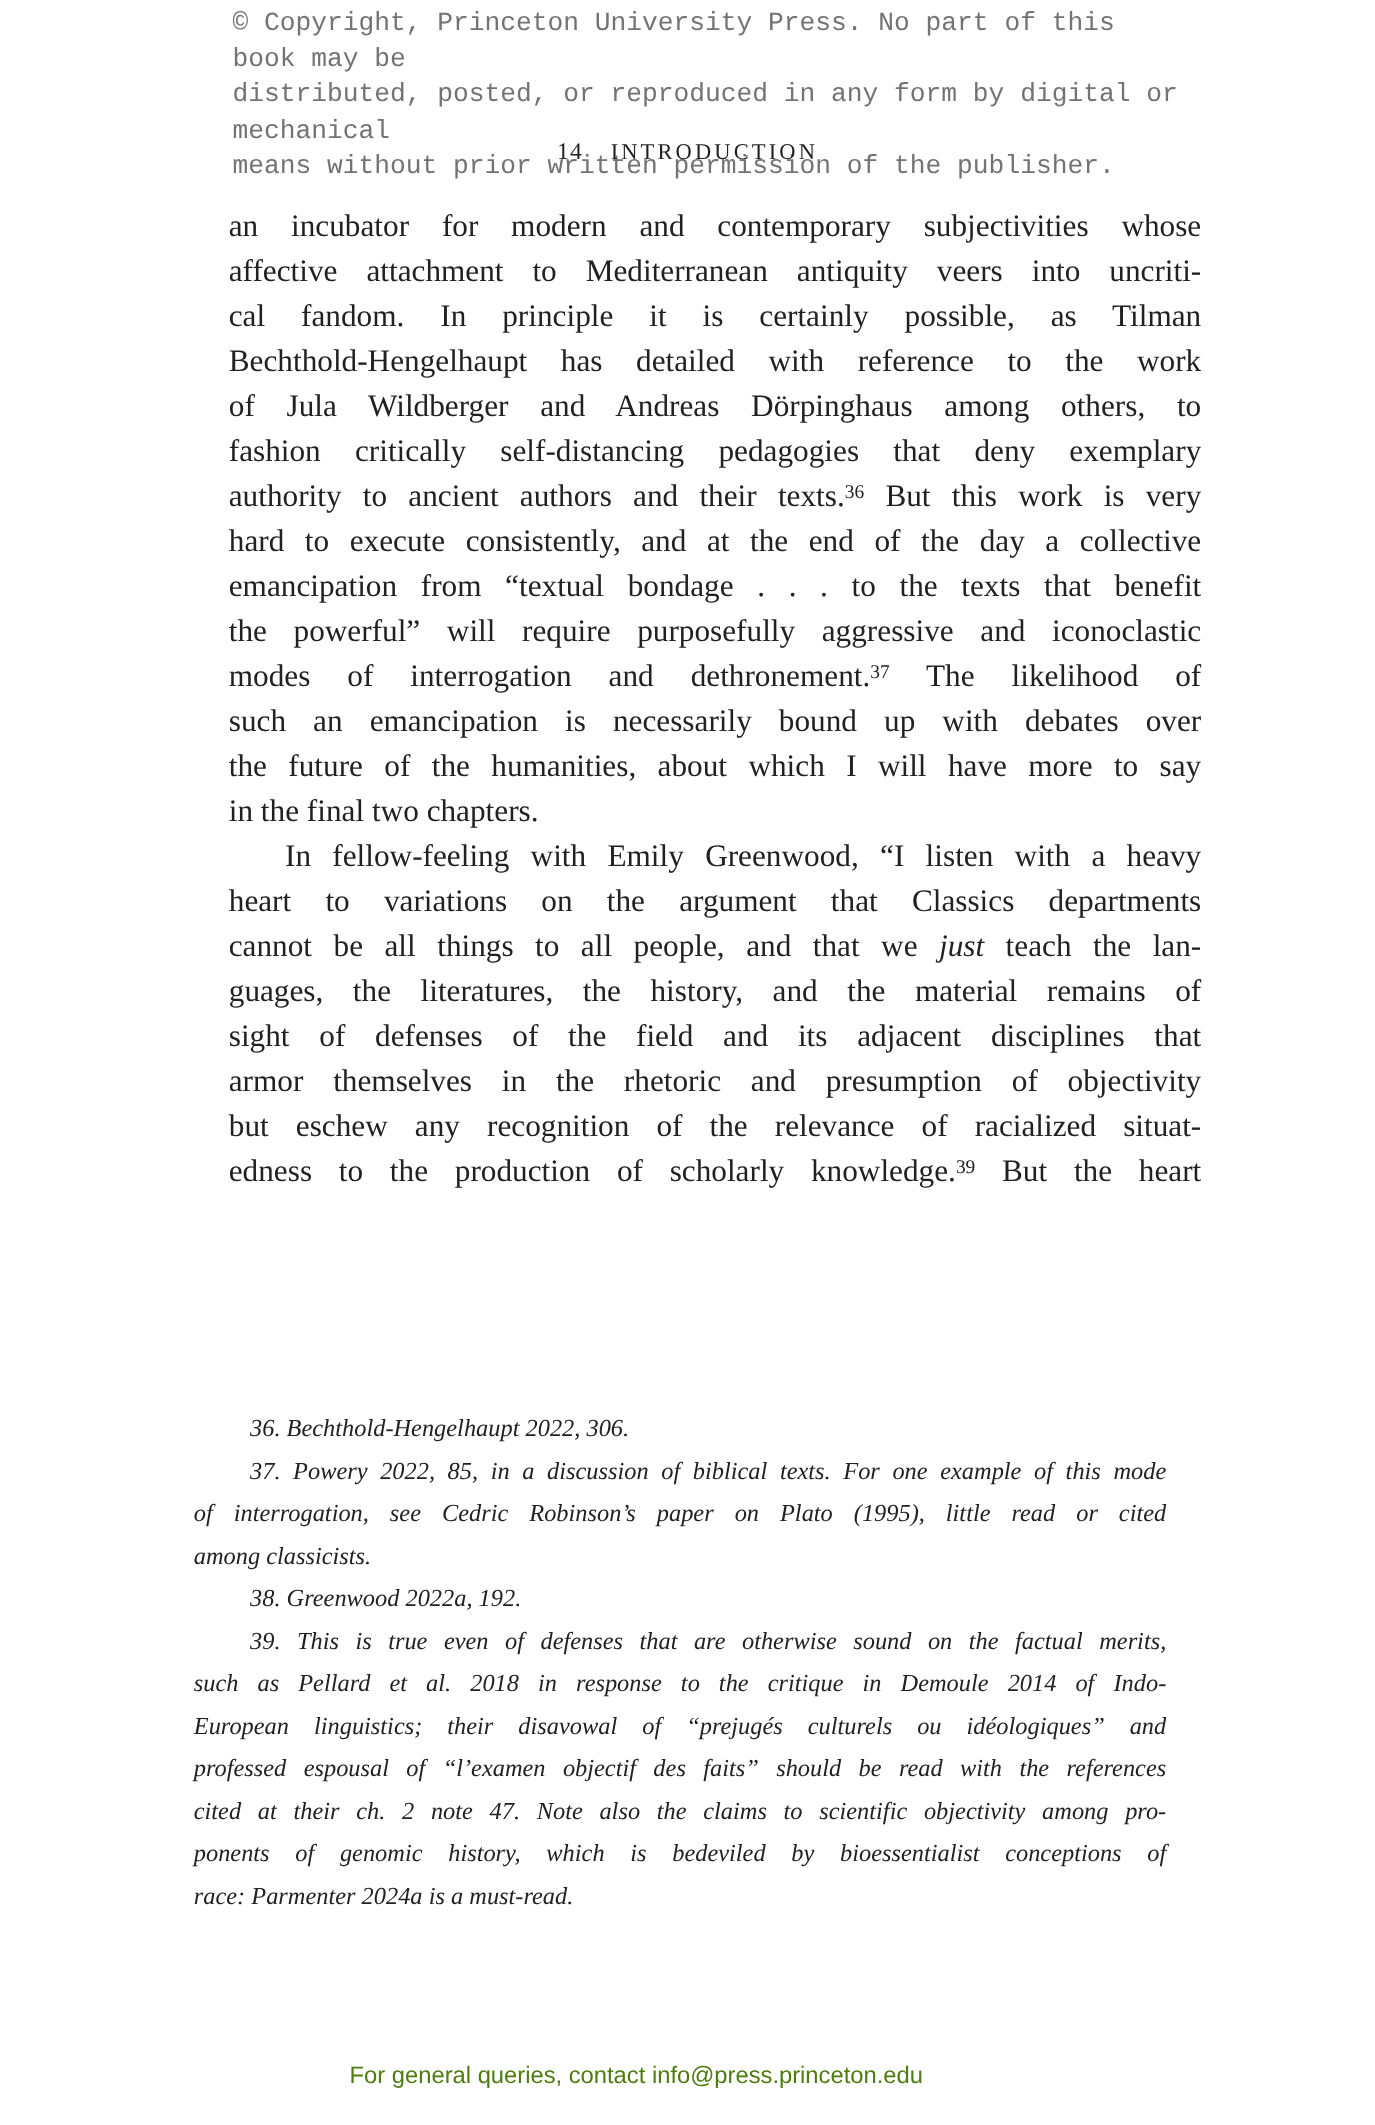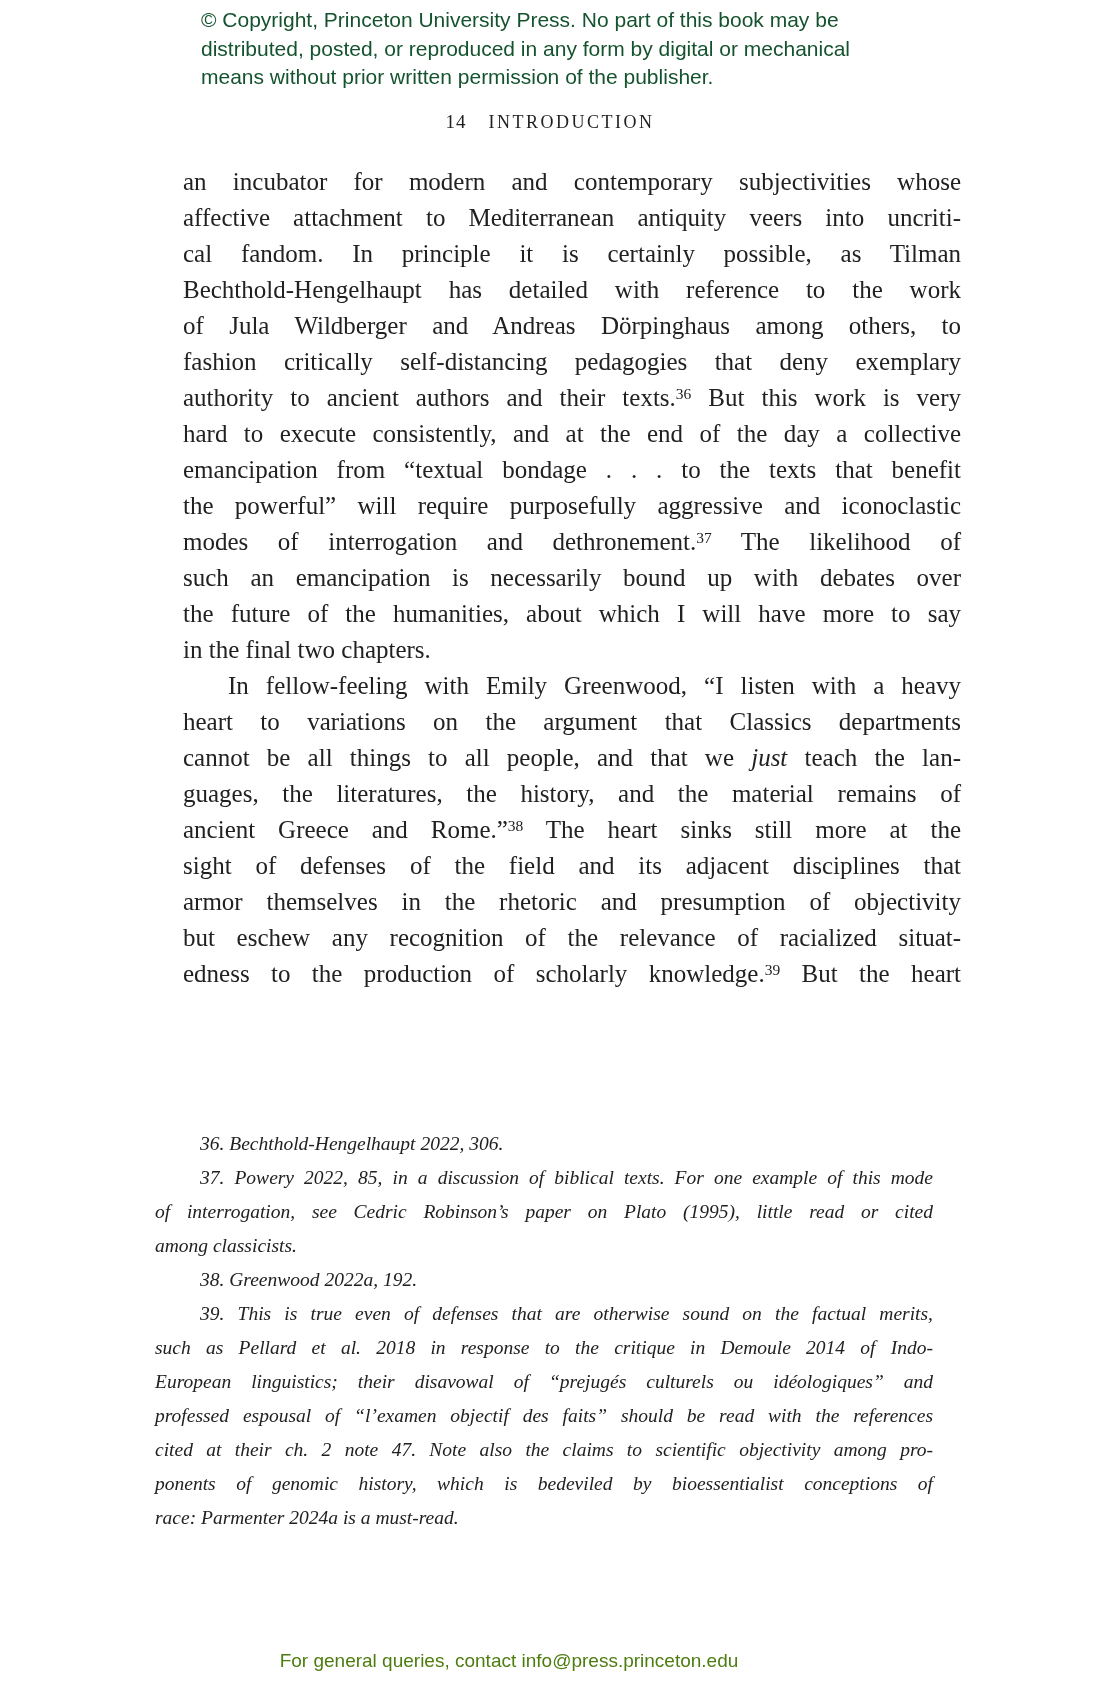--- a/index.html
+++ b/index.html
@@ -3,23 +3,23 @@
 <meta charset="utf-8">
 <style>
   html,body{margin:0;padding:0;background:#ffffff;}
   .page{
     position:relative;
     width:1100px;height:1700px;
     background:#ffffff;
     overflow:hidden;
   }
   .copyright{
-    position:absolute;top:6px;left:201px;width:760px;
-    font-family:Liberation Sans, sans-serif;
-    font-size:21px;line-height:28.5px;color:#14532d;
+    position:absolute;top:6px;left:186px;width:760px;
+    font-family:Liberation Mono, monospace;
+    font-size:21px;line-height:28.5px;color:#737373;
   }
   .running-head{
     position:absolute;top:111px;left:0;width:1100px;
     text-align:center;
     font-family:"Liberation Serif",serif;
     color:#1f1f1f;
   }
   .running-head .pagenum{font-size:19px;letter-spacing:1px;}
   .running-head .chapter{font-size:18px;letter-spacing:2.5px;margin-left:22px;}
   .bodycopy{
@@ -76,21 +76,20 @@
         <div class="line j">modes of interrogation and dethronement.<sup>37</sup> The likelihood of</div>
         <div class="line j">such an emancipation is necessarily bound up with debates over</div>
         <div class="line j">the future of the humanities, about which I will have more to say</div>
         <div class="line">in the final two chapters.</div>
       </div>
     <div>
         <div class="line j ind">In fellow-feeling with Emily Greenwood, “I listen with a heavy</div>
         <div class="line j">heart to variations on the argument that Classics departments</div>
         <div class="line j">cannot be all things to all people, and that we <i>just</i> teach the lan-</div>
         <div class="line j">guages, the literatures, the history, and the material remains of</div>
-        <div class="line j">ancient Greece and Rome.”<sup>38</sup> The heart sinks still more at the</div>
         <div class="line j">sight of defenses of the field and its adjacent disciplines that</div>
         <div class="line j">armor themselves in the rhetoric and presumption of objectivity</div>
         <div class="line j">but eschew any recognition of the relevance of racialized situat-</div>
         <div class="line j">edness to the production of scholarly knowledge.<sup>39</sup> But the heart</div>
       </div>
   </div>
 
   <div class="footnotes">
     <div>
         <div class="line ind">36. Bechthold-Hengelhaupt 2022, 306.</div>

